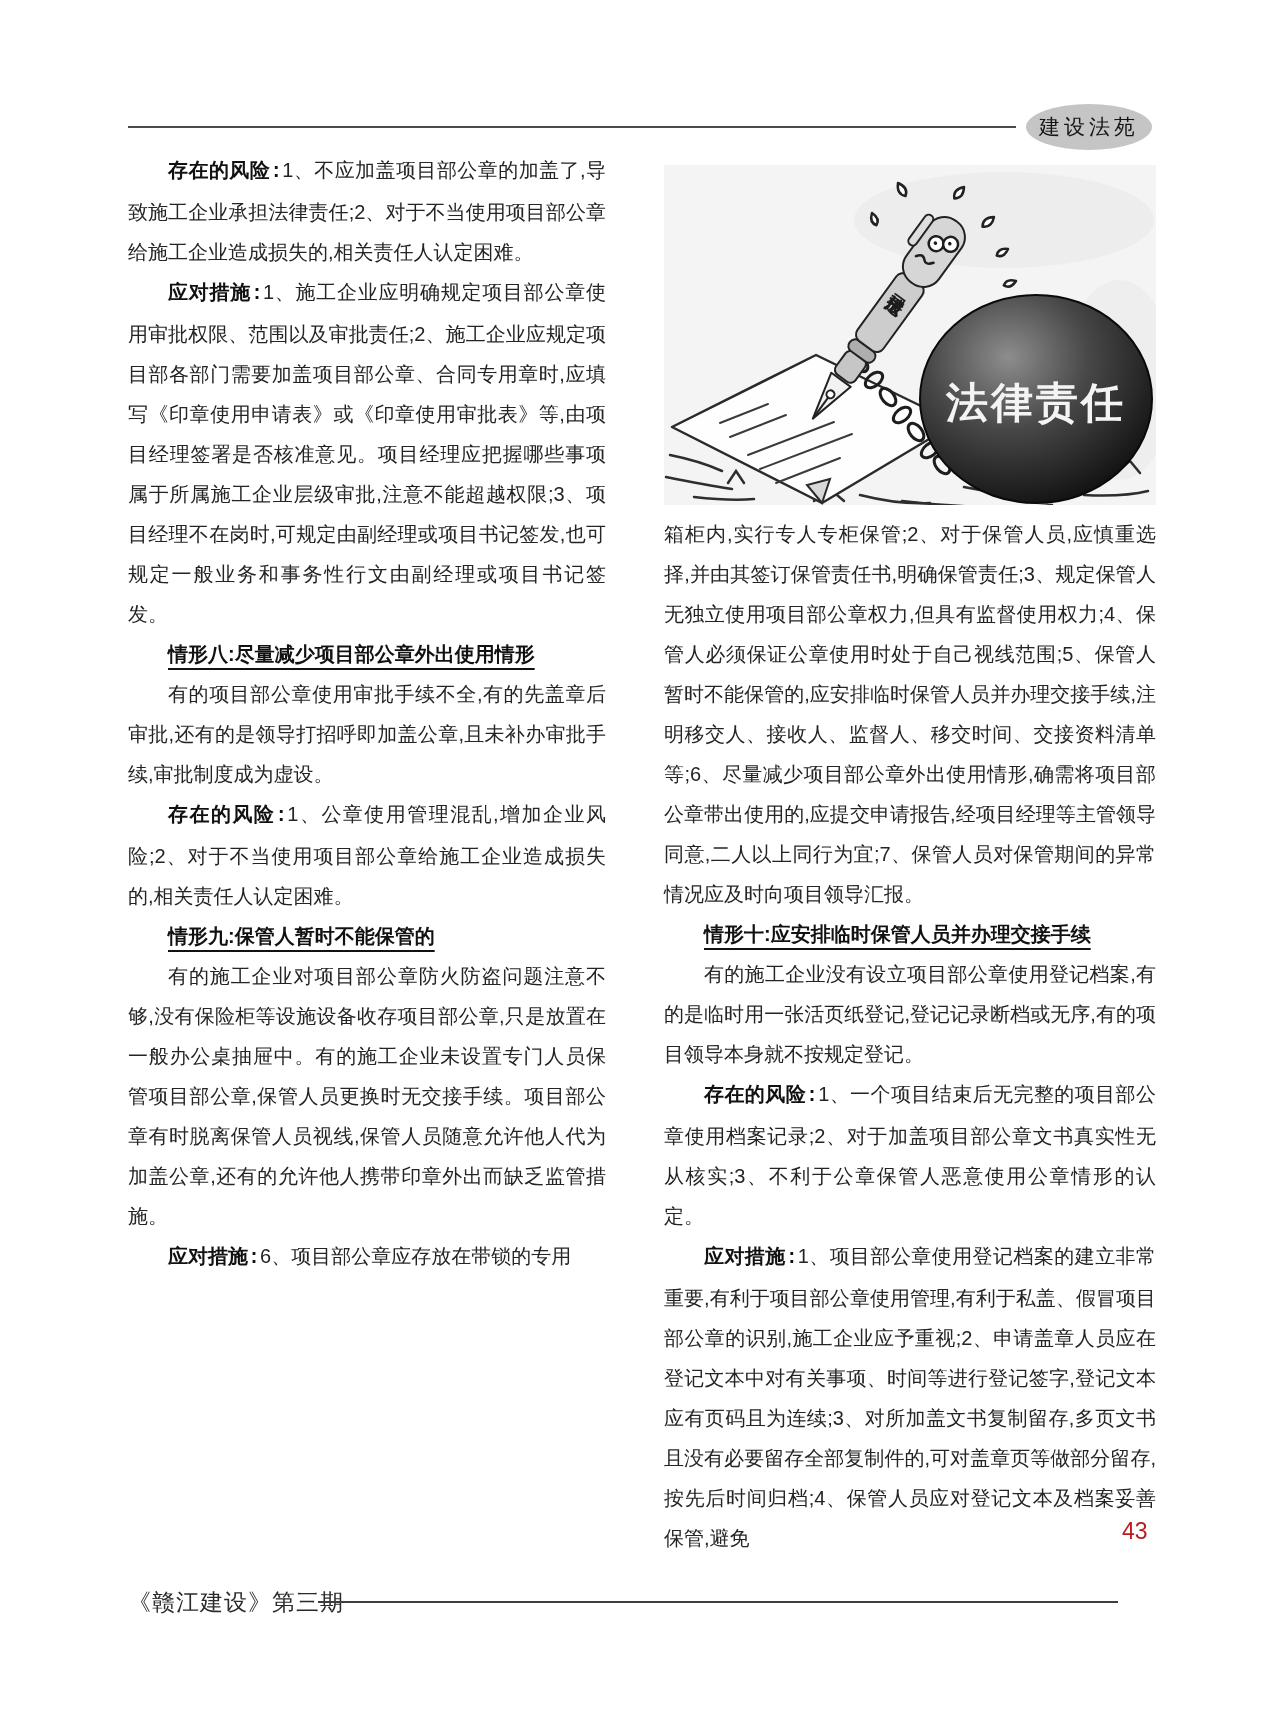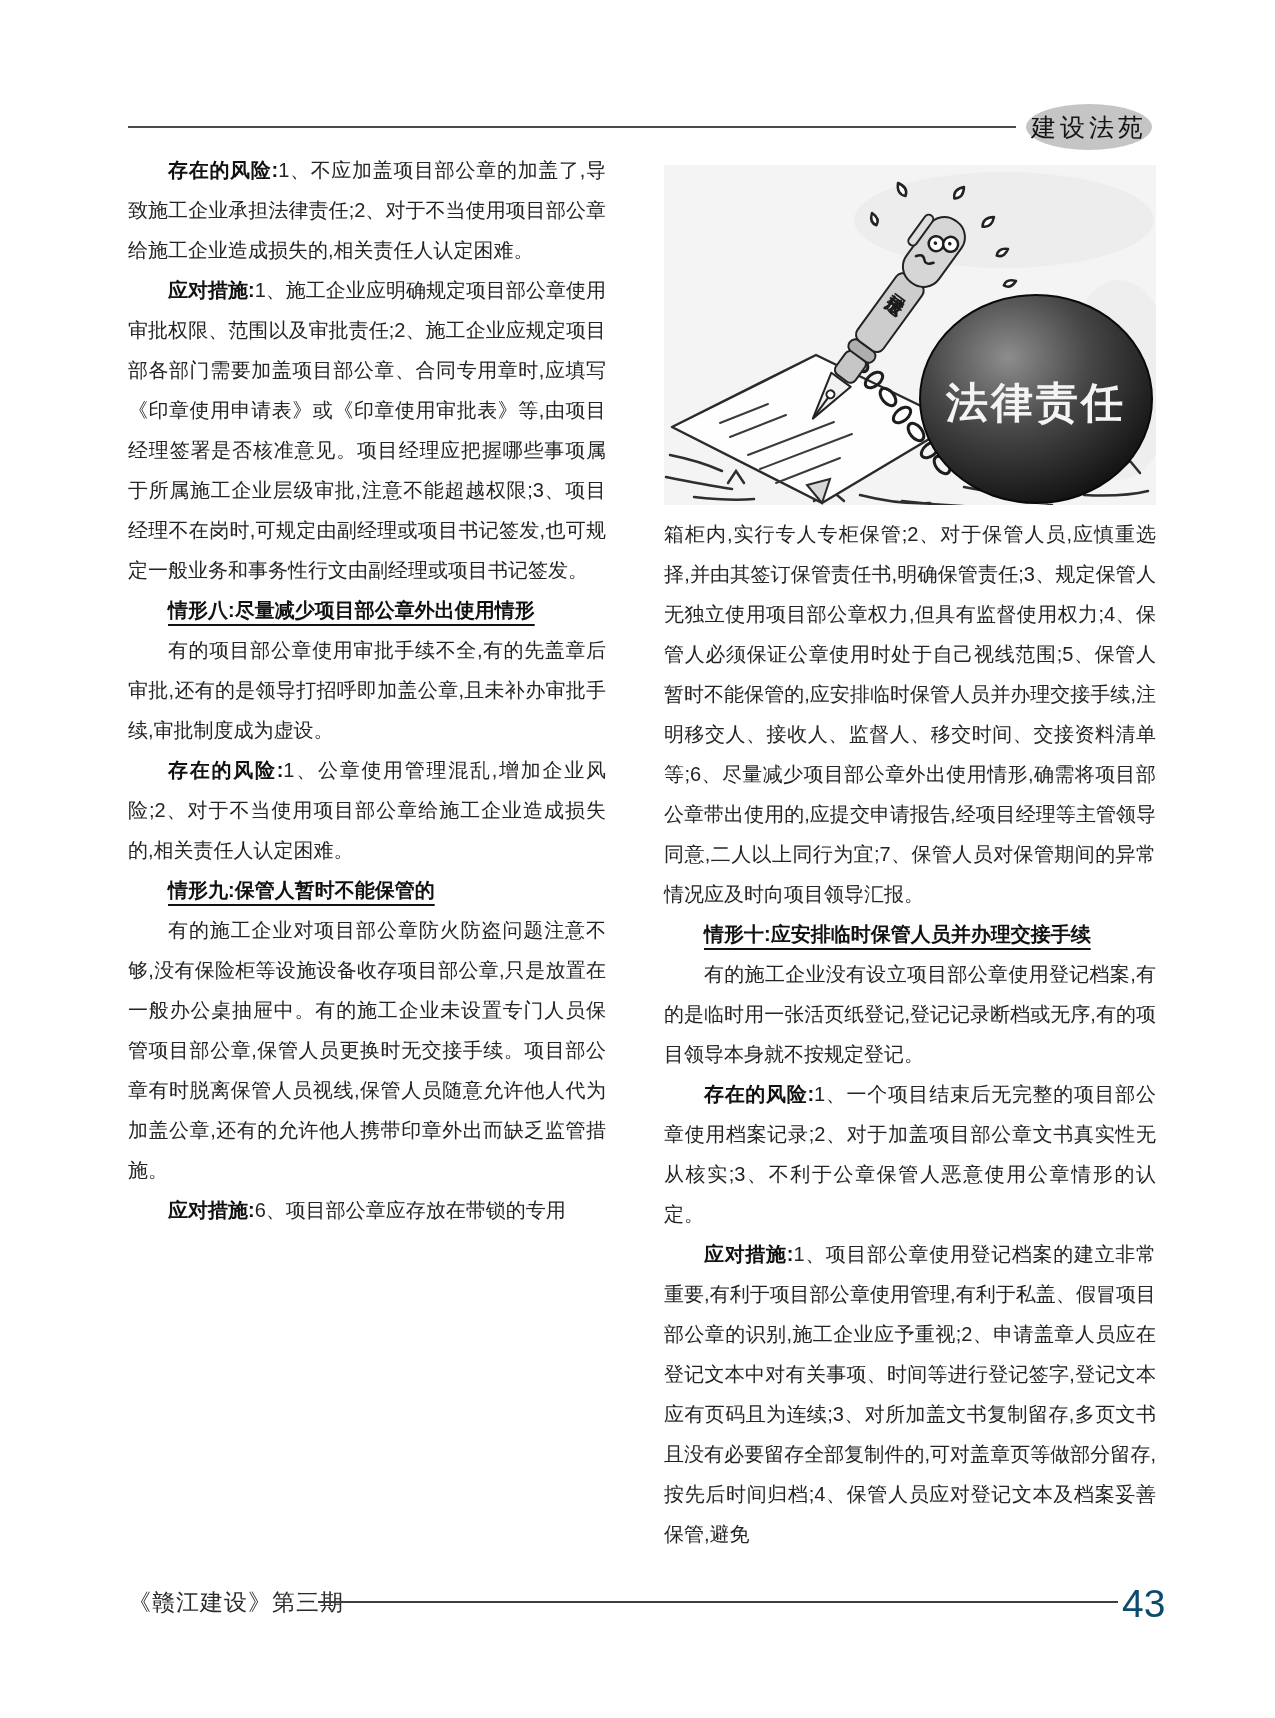--- a/index.html
+++ b/index.html
@@ -7,42 +7,42 @@
     width:1275px;height:1718px;position:relative;background:#ffffff;
     font-family:"Liberation Sans","DejaVu Sans",sans-serif;color:#222;
     overflow:hidden;
   }
   .hrule{position:absolute;left:128px;top:126px;width:888px;height:2px;background:#4b4b4b;}
   .badge{
     position:absolute;left:1026px;top:104px;width:126px;height:46px;
     background:#c5c5c5;border-radius:50%;
     display:flex;align-items:center;justify-content:center;
     font-family:"DejaVu Serif","Liberation Serif",serif;
-    font-size:25px;letter-spacing:4px;color:#141414;
+    font-size:21px;letter-spacing:4px;color:#141414;
   }
   .col{
     position:absolute;top:150px;font-size:20px;line-height:40px;
     text-align:justify;text-justify:inter-character;color:#242424;
   }
   .col-left{left:128px;width:478px;}
   .col-right{left:664px;width:492px;}
   p.para{margin:0;text-indent:2em;}
   p.cont{text-indent:0;}
-  .lead{font-weight:bold;color:#111;}
+  .lead{font-weight:bold;color:#111;font-family:Liberation Mono, monospace;}
   p.heading{margin:0;text-indent:2em;font-weight:bold;color:#111;}
   p.heading .hd{text-decoration:underline;text-decoration-thickness:2px;text-underline-offset:7px;}
   figure.illu{
     margin:15px 0 9px 0;width:492px;height:340px;background:#f4f4f4;
   }
   .footer-journal{
     position:absolute;left:128px;top:1587px;font-size:23px;color:#2a2a2a;
     font-family:"DejaVu Serif","Liberation Serif",serif;letter-spacing:1px;
   }
   .footer-line{position:absolute;left:318px;top:1601px;width:800px;height:2px;background:#3d3d3d;}
-  .page-num{position:absolute;left:1122px;top:1582px;font-size:39px;color:#0c4a6e;}
+  .page-num{position:absolute;left:1122px;top:1518px;font-size:23px;color:#b91c1c;}
 </style>
 </head>
 <body>
 
 <div class="hrule"></div>
 <div class="badge">
   <span>建设法苑</span>
 </div>
 
 <div class="col col-left">

